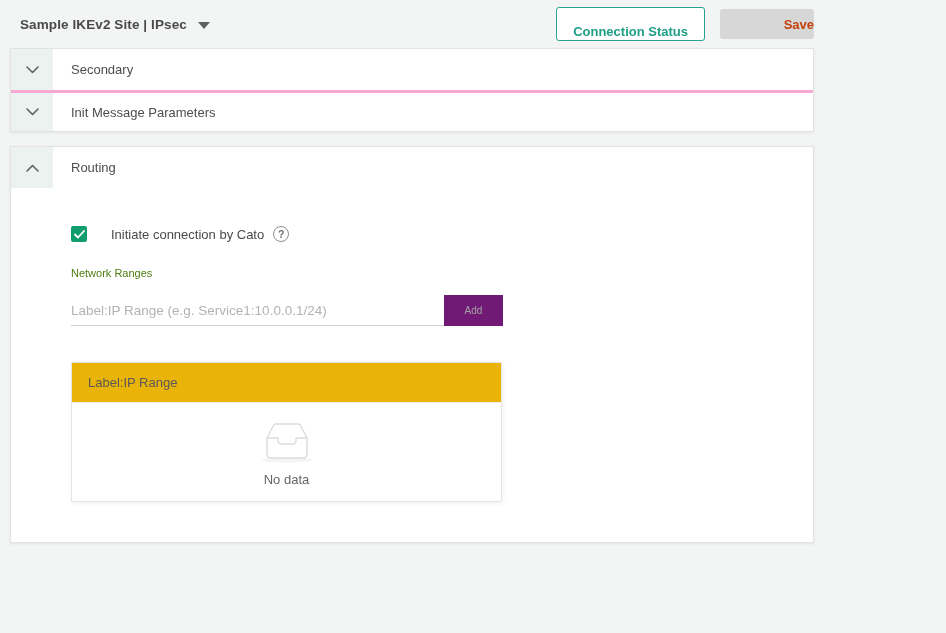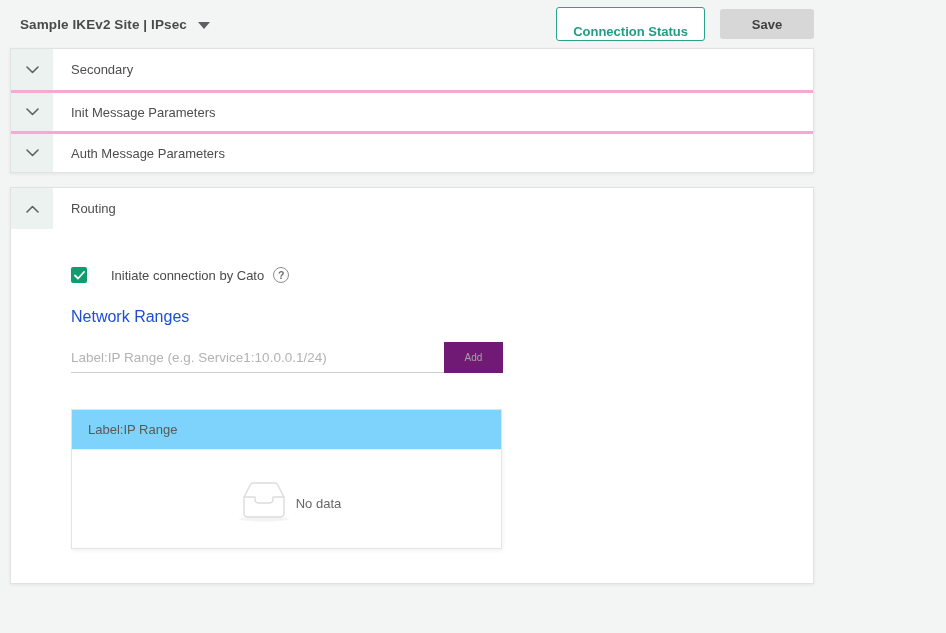--- a/index.html
+++ b/index.html
@@ -31,22 +31,23 @@
   .btn-outline {
     padding:16px 16px;
     background:#ffffff;
     border:1px solid #2aa38c;
     color:#1f9e87;
   }
   .btn-save {
     width:94px;
     background:#d7d7d7;
     border:none;
-    color:#404040;
+    color:#c2410c;
     cursor:default;
+    text-align:right;
   }
   
   .panel {
     margin:0 12px 0 10px;
     background:#ffffff;
     border:1px solid #e2e2e2;
     box-shadow:0 1px 3px rgba(0,0,0,.07);
   }
   .acc-row { display:flex; align-items:stretch; height:41px; cursor:pointer; }
   .acc-row + .acc-row { border-top:3px solid #f9a8d4; }
@@ -70,21 +71,21 @@
   .checkbox-label { margin-left:24px; color:#4a4a4a; }
   .help-icon {
     margin-left:9px;
     width:16px; height:16px; border-radius:50%;
     border:1px solid #8d8d8d;
     color:#6f6f6f;
     font-size:10.5px; font-weight:700;
     display:flex; align-items:center; justify-content:center;
     cursor:pointer;
   }
-  .field-label { margin-top:25px; font-size:16px; color:#1d4ed8; }
+  .field-label { margin-top:25px; font-size:11px; color:#4d7c0f; }
   .input-row { margin-top:16px; width:432px; display:flex; align-items:flex-start; }
   .ip-input {
     flex:1; height:31px;
     border:none; border-bottom:1px solid #cfcfcf;
     background:transparent; outline:none;
     font-family:inherit; font-size:13.5px; color:#4a4a4a;
   }
   .ip-input::placeholder { color:#b3b3b3; }
   .add-btn {
     width:59px; height:31px;
@@ -96,27 +97,27 @@
   
   .nr-table {
     margin-top:36px; width:431px;
     background:#fff;
     border:1px solid #e5e5e5;
     box-shadow:1px 2px 4px rgba(0,0,0,.05);
   }
   .nr-table-header {
     height:40px; line-height:40px;
     padding-left:16px;
-    background:#7dd3fc;
+    background:#eab308;
     border-bottom:1px solid #ececec;
     color:#595959;
   }
   .nr-table-body {
     height:98px;
-    display:flex; flex-direction:row;
+    display:flex; flex-direction:column;
     align-items:center; justify-content:center;
   }
   .no-data { margin-top:9px; color:#666; font-size:13px; }
 </style>
 </head>
 <body>
 
 <div class="page">
 
   <div class="header">
@@ -139,28 +140,20 @@
       </div>
       <div class="acc-label">Secondary</div>
     </div>
     <div class="acc-row">
       <div class="chev-cell">
         <svg width="13" height="8" viewBox="0 0 13 8">
             <path d="M1 1l5.5 5.5L12 1" stroke="#5f6368" stroke-width="1.6" fill="none" stroke-linecap="round" stroke-linejoin="round"></path>
           </svg>
       </div>
       <div class="acc-label">Init Message Parameters</div>
-    </div>
-    <div class="acc-row">
-      <div class="chev-cell">
-        <svg width="13" height="8" viewBox="0 0 13 8">
-            <path d="M1 1l5.5 5.5L12 1" stroke="#5f6368" stroke-width="1.6" fill="none" stroke-linecap="round" stroke-linejoin="round"></path>
-          </svg>
-      </div>
-      <div class="acc-label">Auth Message Parameters</div>
     </div>
   </div>
 
   <div class="panel routing-panel">
     <div class="acc-row routing-header">
       <div class="chev-cell">
         <svg width="13" height="8" viewBox="0 0 13 8">
             <path d="M1 7l5.5-5.5L12 7" stroke="#5f6368" stroke-width="1.6" fill="none" stroke-linecap="round" stroke-linejoin="round"></path>
           </svg>
       </div>

